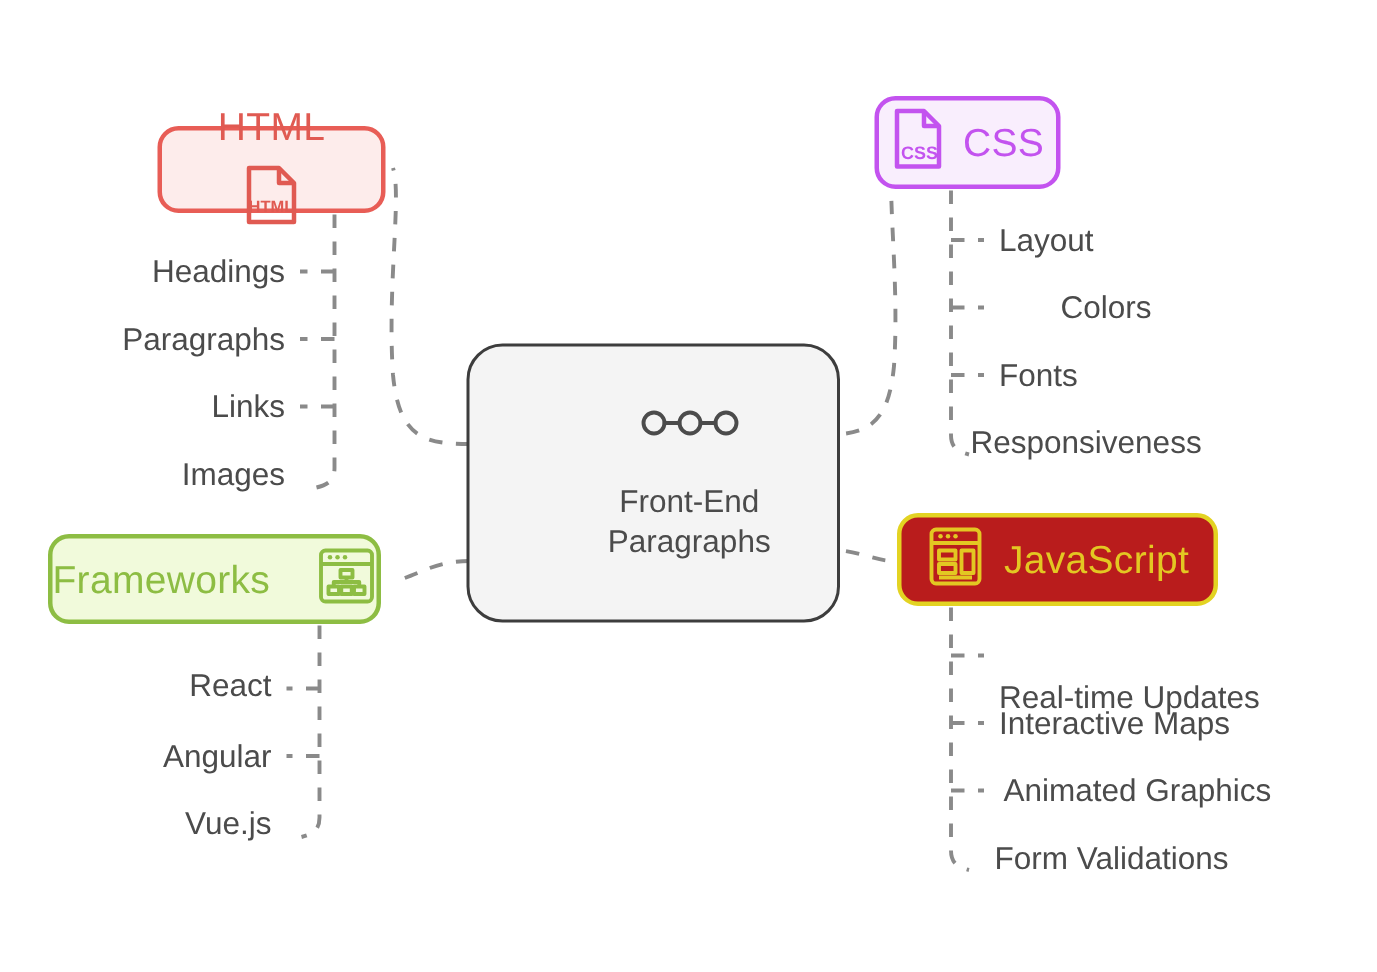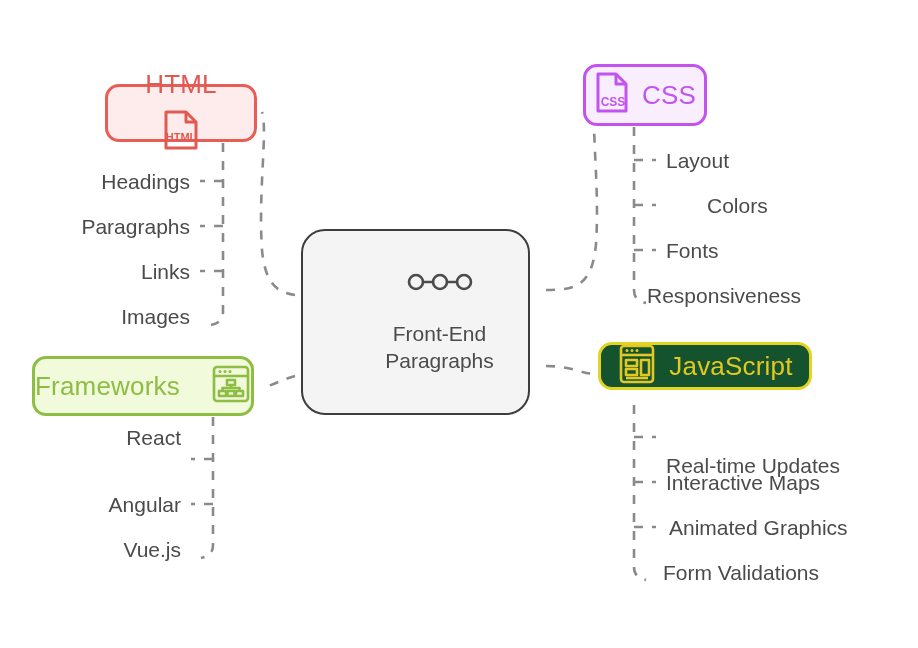--- a/index.html
+++ b/index.html
@@ -49,23 +49,23 @@
     line-height: 1;
     letter-spacing: 0.2px;
   }
   .node .icon {
     display: block;
     flex: 0 0 auto;
   }
 
   
   #center-node {
-    left: 301px;
+    left: 311px;
     top: 229px;
-    width: 229px;
+    width: 249px;
     height: 186px;
     border-radius: 24px;
     border: 2.5px solid #3d3d3d;
     background: #f4f4f4;
     flex-direction: column;
     justify-content: center;
     gap: 22px;
     padding-left: 48px;
   }
   #center-node .center-title {
@@ -96,22 +96,22 @@
     background: #f9eefd;
     border-color: #c353ef;
   }
   #node-css .label { color: #c353ef; }
 
   
   #node-js {
     left: 598px;
     top: 342px;
     width: 214px;
-    height: 48px;
-    background: #14532d;
+    height: 62px;
+    background: #b91c1c;
     border-color: #e3d322;
   }
   #node-js .label { color: #e3c722; }
 
   
   #node-frameworks {
     left: 32px;
     top: 356px;
     width: 222px;
     height: 60px;
@@ -249,21 +249,21 @@
         </g>
       </svg>
     </span>
   </div>
 
   <div class="leaf right-align" style="left:0px; top:171px; width:190px;">Headings</div>
   <div class="leaf right-align" style="left:0px; top:216px; width:190px;">Paragraphs</div>
   <div class="leaf right-align" style="left:0px; top:261px; width:190px;">Links</div>
   <div class="leaf right-align" style="left:0px; top:306px; width:190px;">Images</div>
 
-  <div class="leaf right-align" style="left:0px; top:427px; width:181px;">React</div>
+  <div class="leaf right-align" style="left:0px; top:447px; width:181px;">React</div>
   <div class="leaf right-align" style="left:0px; top:494px; width:181px;">Angular</div>
   <div class="leaf right-align" style="left:0px; top:539px; width:181px;">Vue.js</div>
 
   <div class="leaf left-align" style="left:666px; top:150px;">Layout</div>
   <div class="leaf left-align" style="left:707px; top:195px;">Colors</div>
   <div class="leaf left-align" style="left:666px; top:240px;text-align:center;">Fonts</div>
   <div class="leaf left-align" style="left:647px; top:285px;">Responsiveness</div>
 
   <div class="leaf left-align" style="left:666px; top:427px;margin-top:28px;">Real-time Updates</div>
   <div class="leaf left-align" style="left:666px; top:472px;">Interactive Maps</div>

